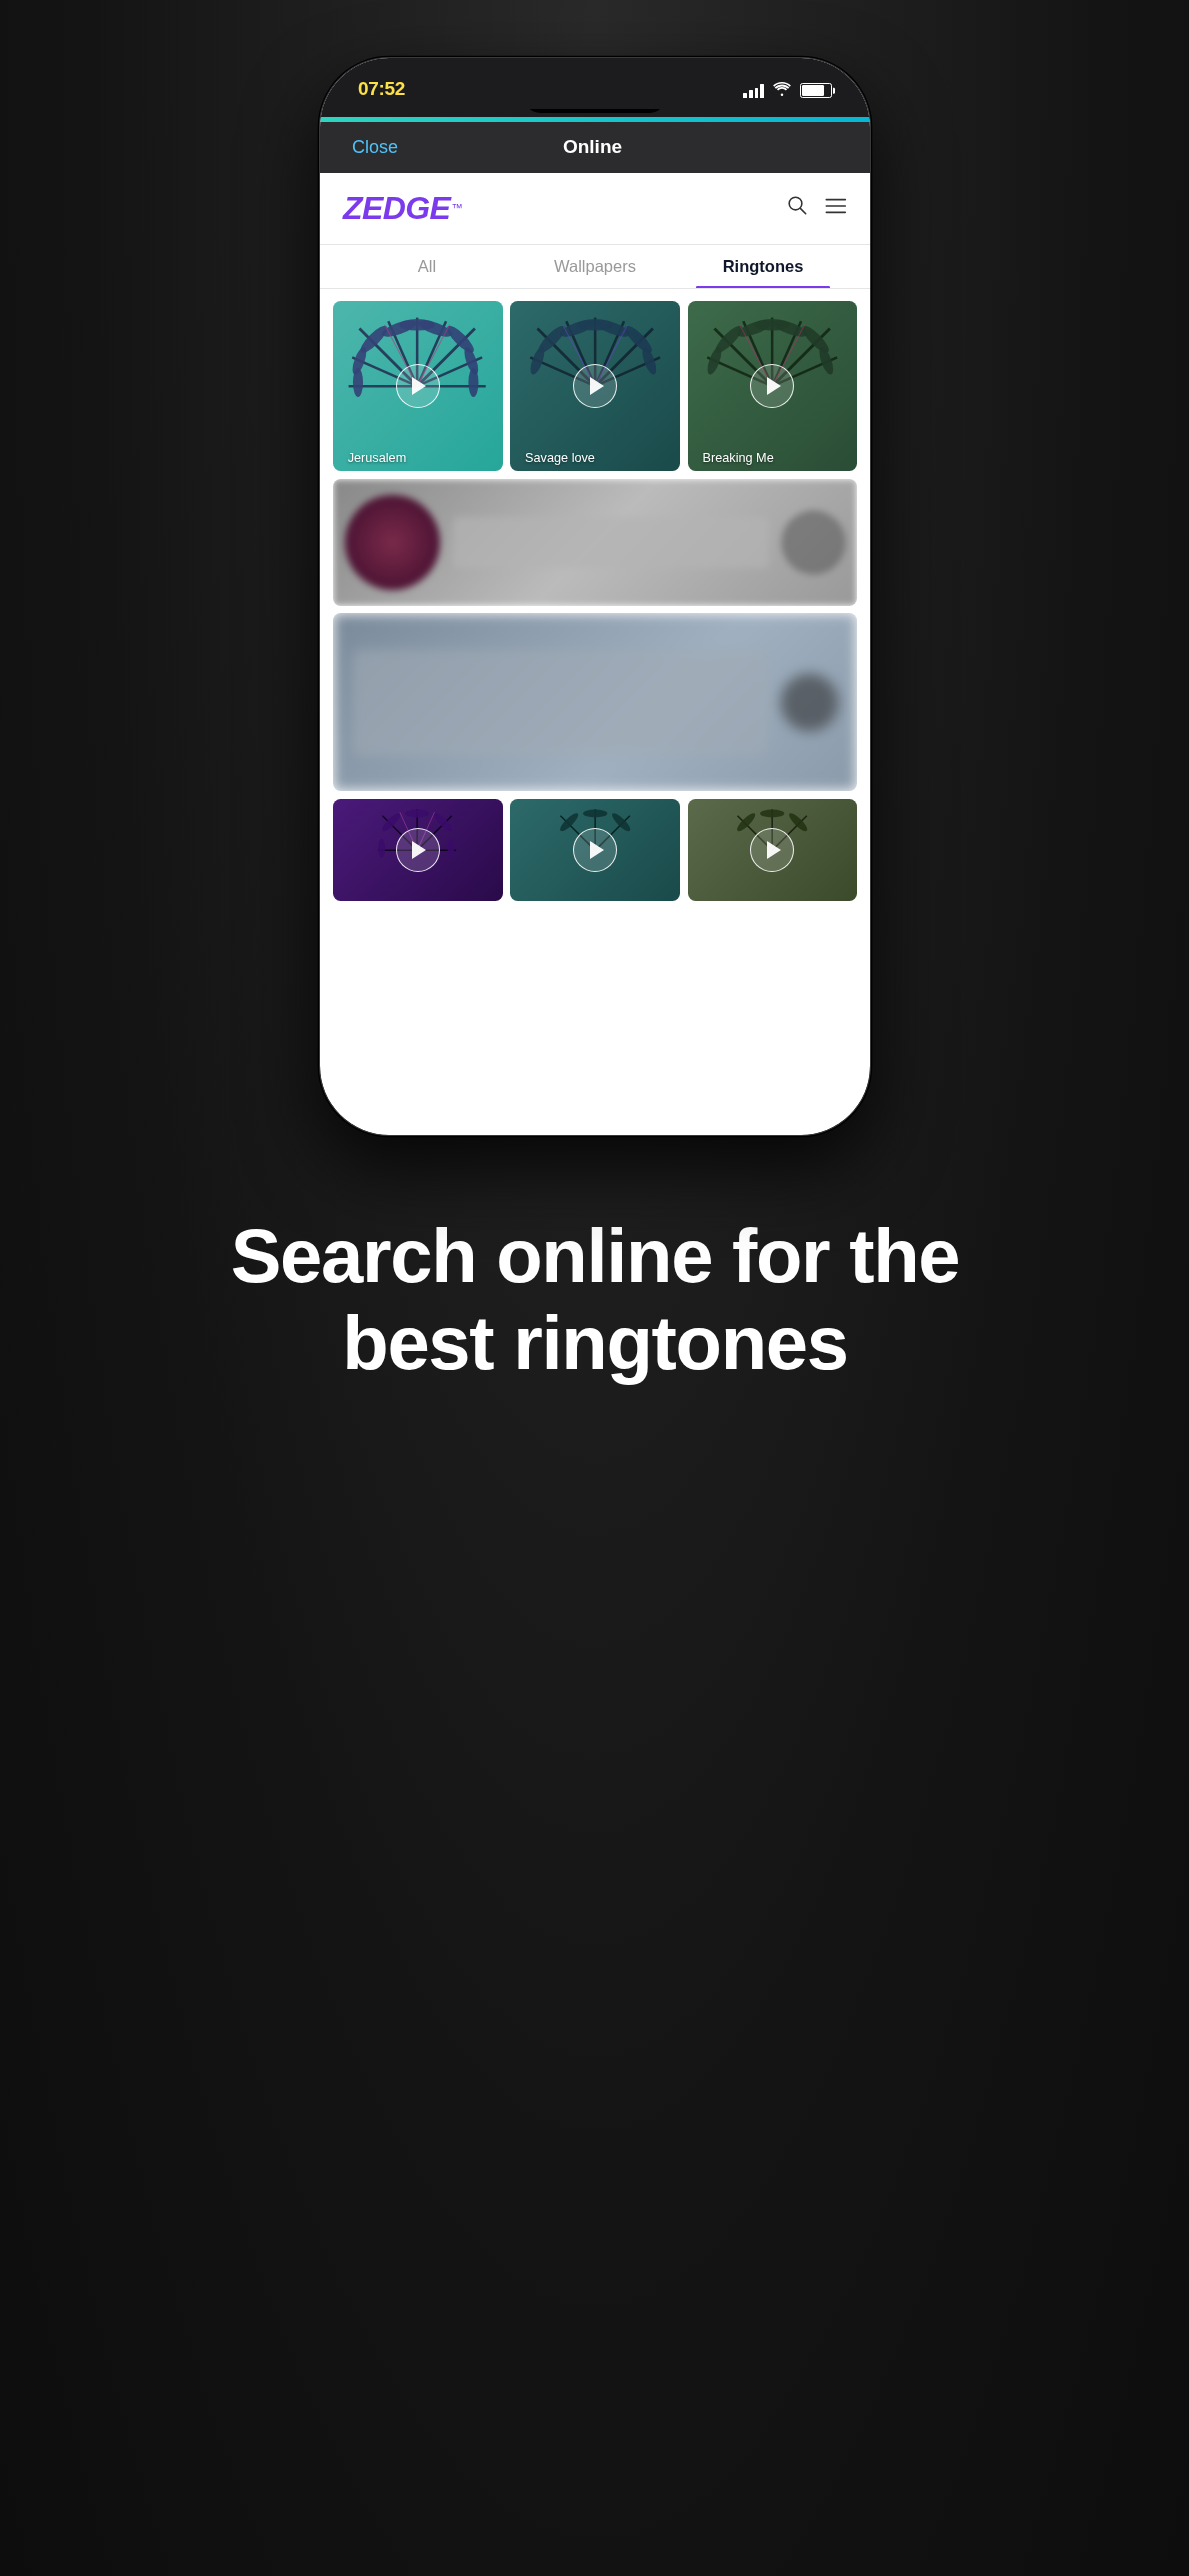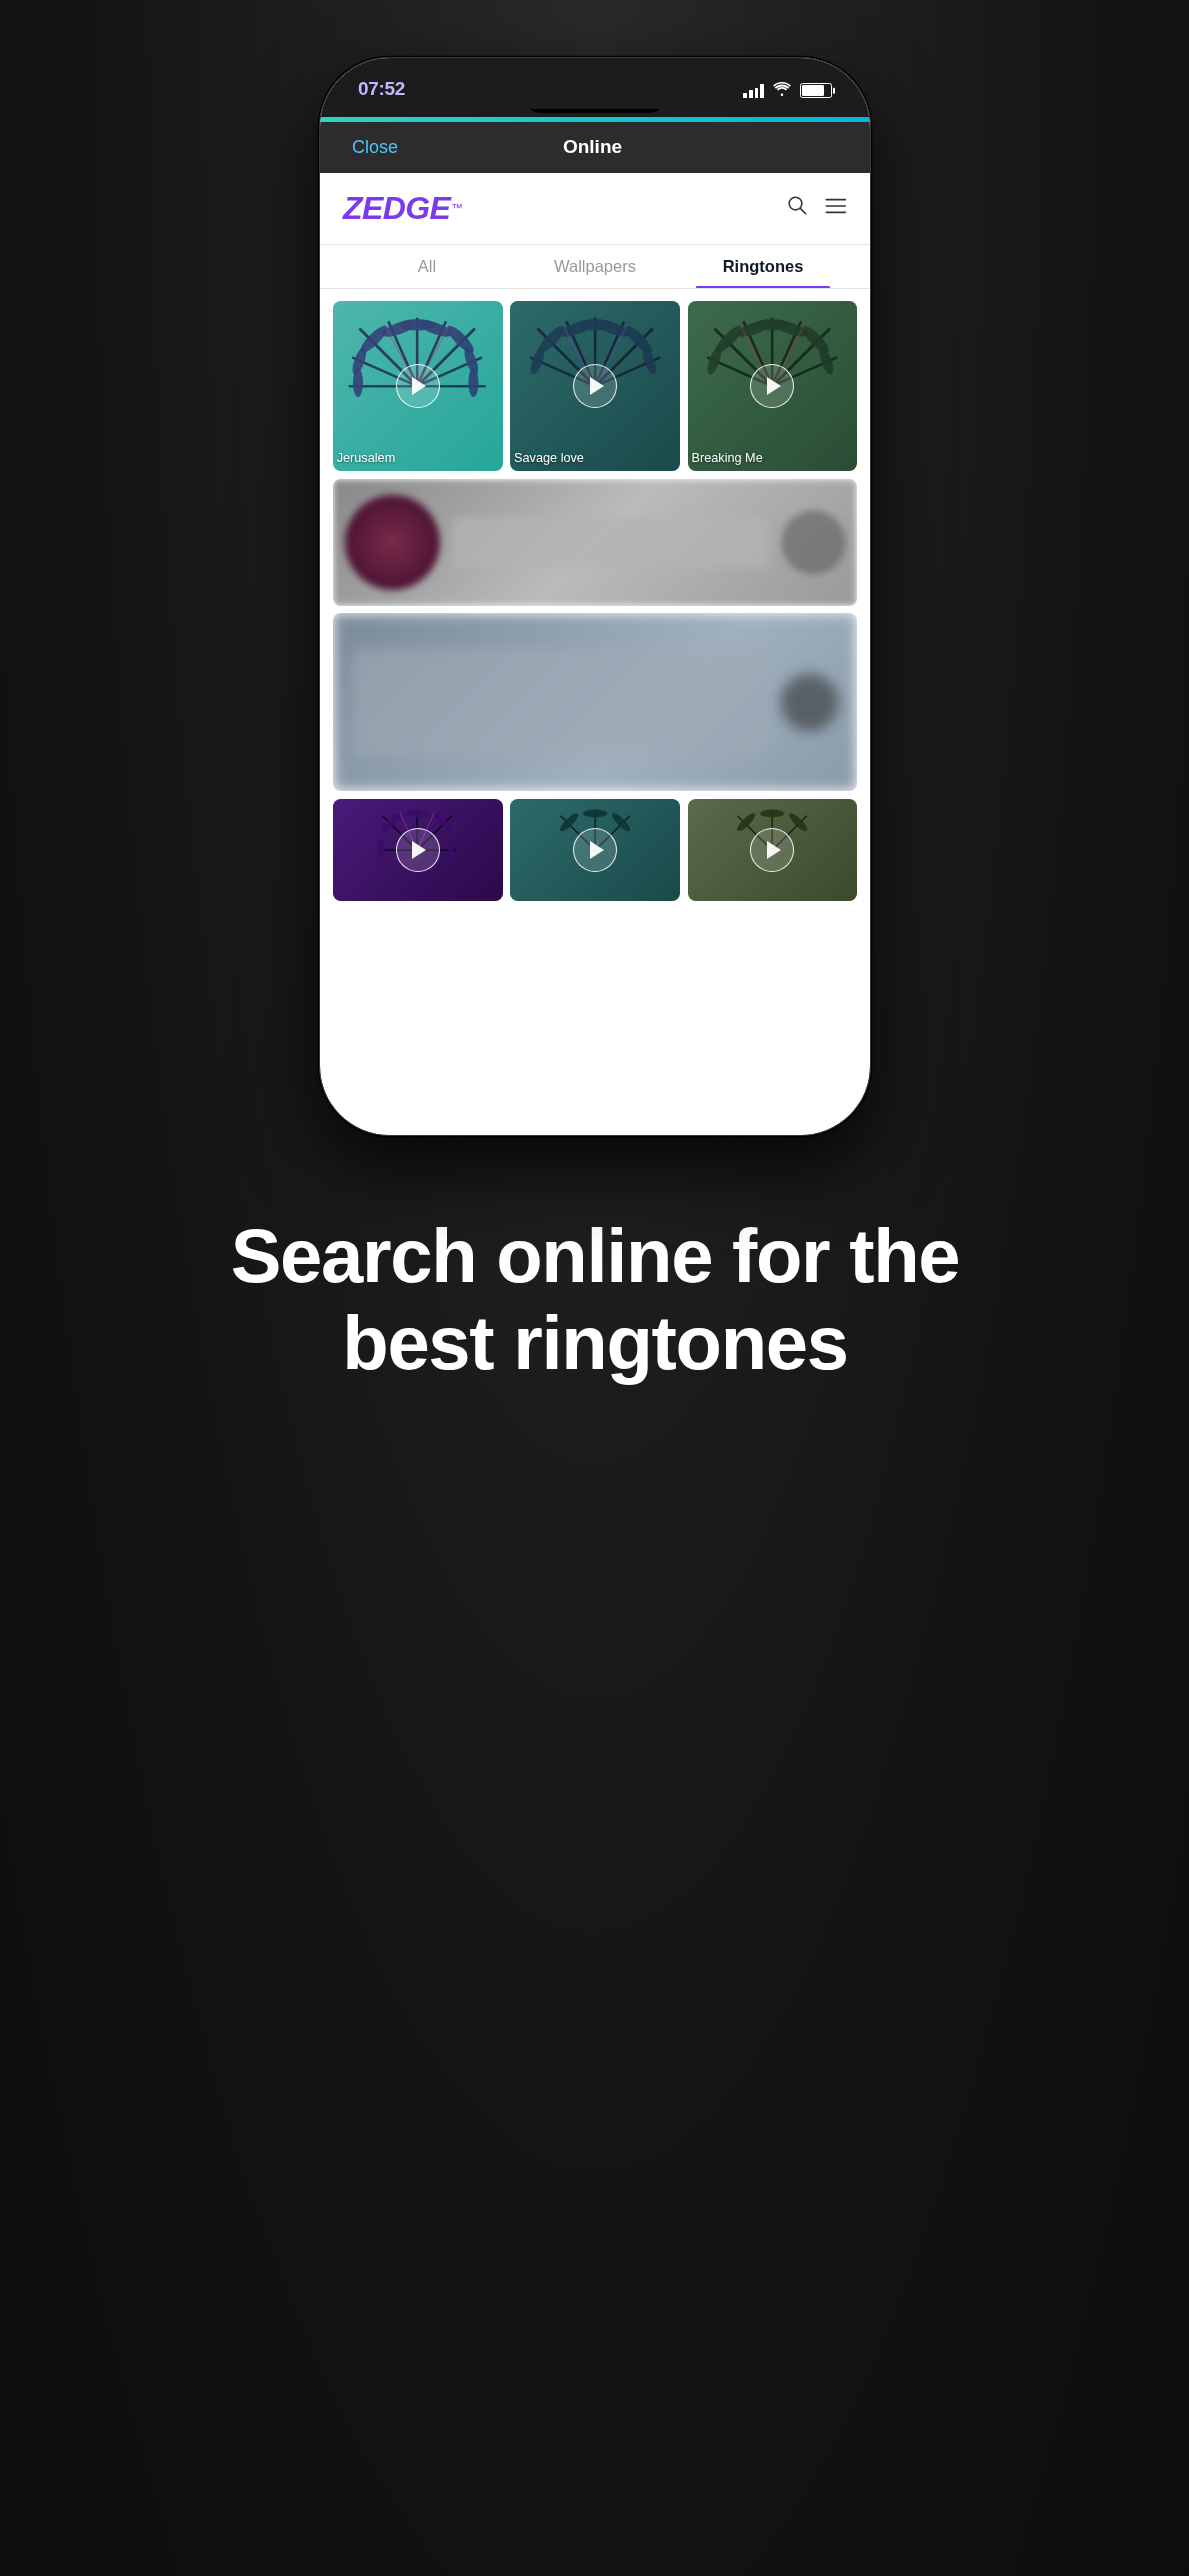--- a/index.html
+++ b/index.html
@@ -102,21 +102,21 @@
       background: #1c1c1e;
       display: flex;
       align-items: flex-end;
       justify-content: space-between;
       padding: 0 38px 9px;
       position: relative;
       z-index: 10;
     }
 
     .status-time {
-      color: #c4b5fd;
+      color: #fde047;
       font-size: 19px;
       font-weight: 600;
       letter-spacing: -0.3px;
     }
 
     .status-icons {
       display: flex;
       align-items: center;
       gap: 9px;
     }
@@ -397,21 +397,21 @@
       border-top: 9px solid transparent;
       border-bottom: 9px solid transparent;
       border-left: 14px solid rgba(255,255,255,0.95);
       margin-left: 3.2px;
     }
 
     
     .item-label {
       position: absolute;
       bottom: 6.3px;
-      left: 4px;
+      left: 15px;
       color: #fff;
       font-size: 12.7px;
       font-weight: 500;
       text-shadow: 0 0.6px 2.5px rgba(0,0,0,0.5);
       z-index: 5;
     }
 
     
     .partial-row {
       display: flex;

